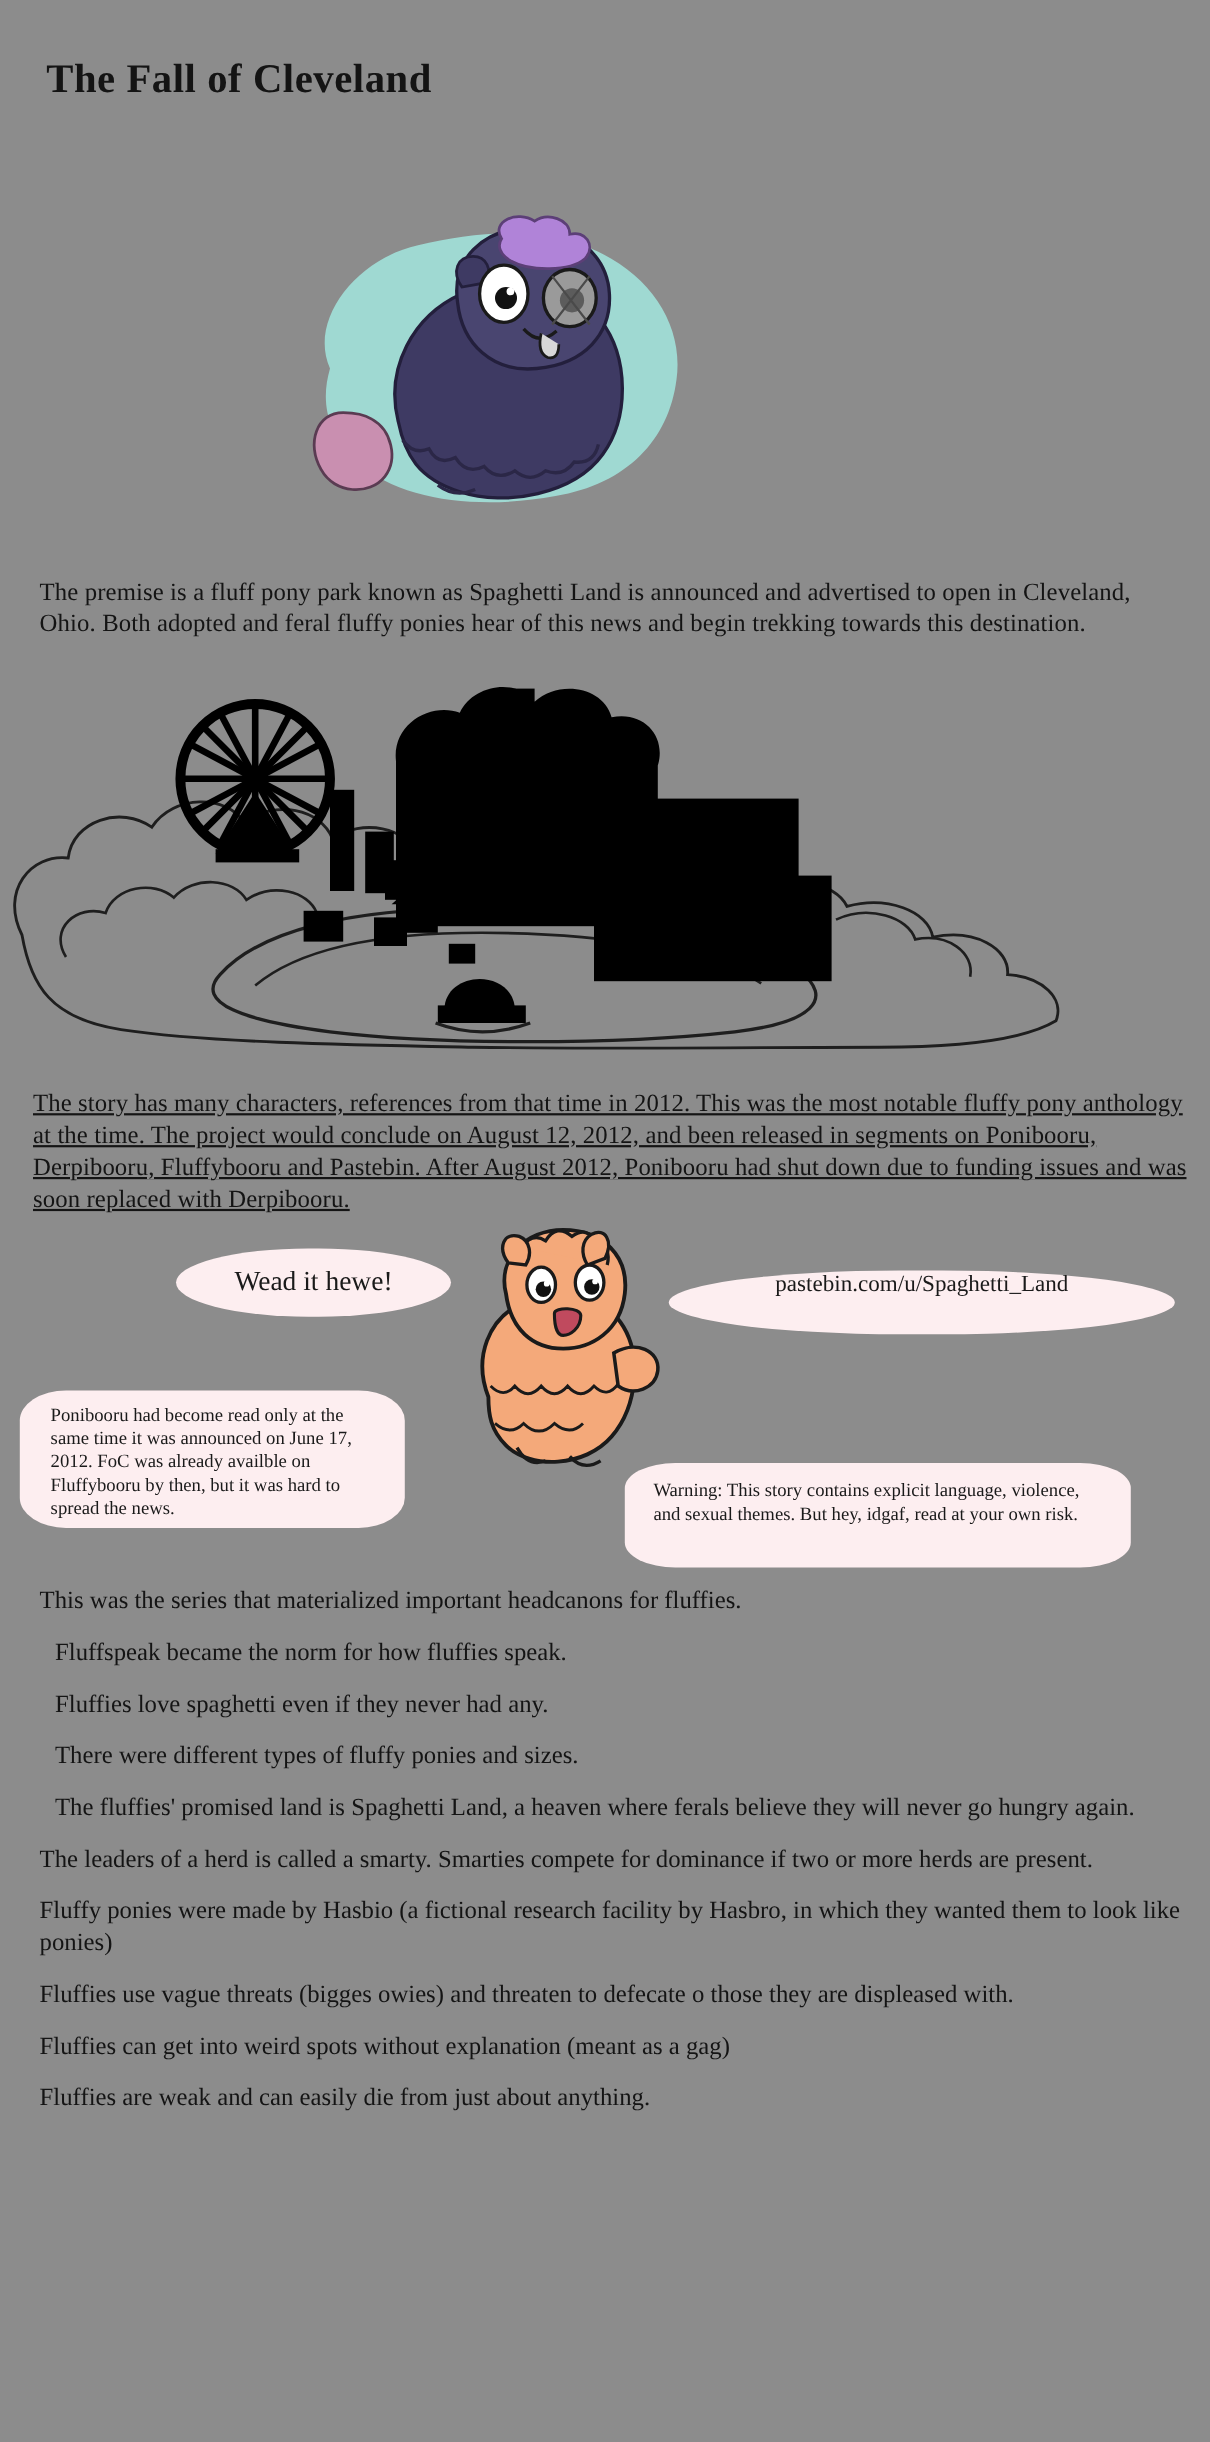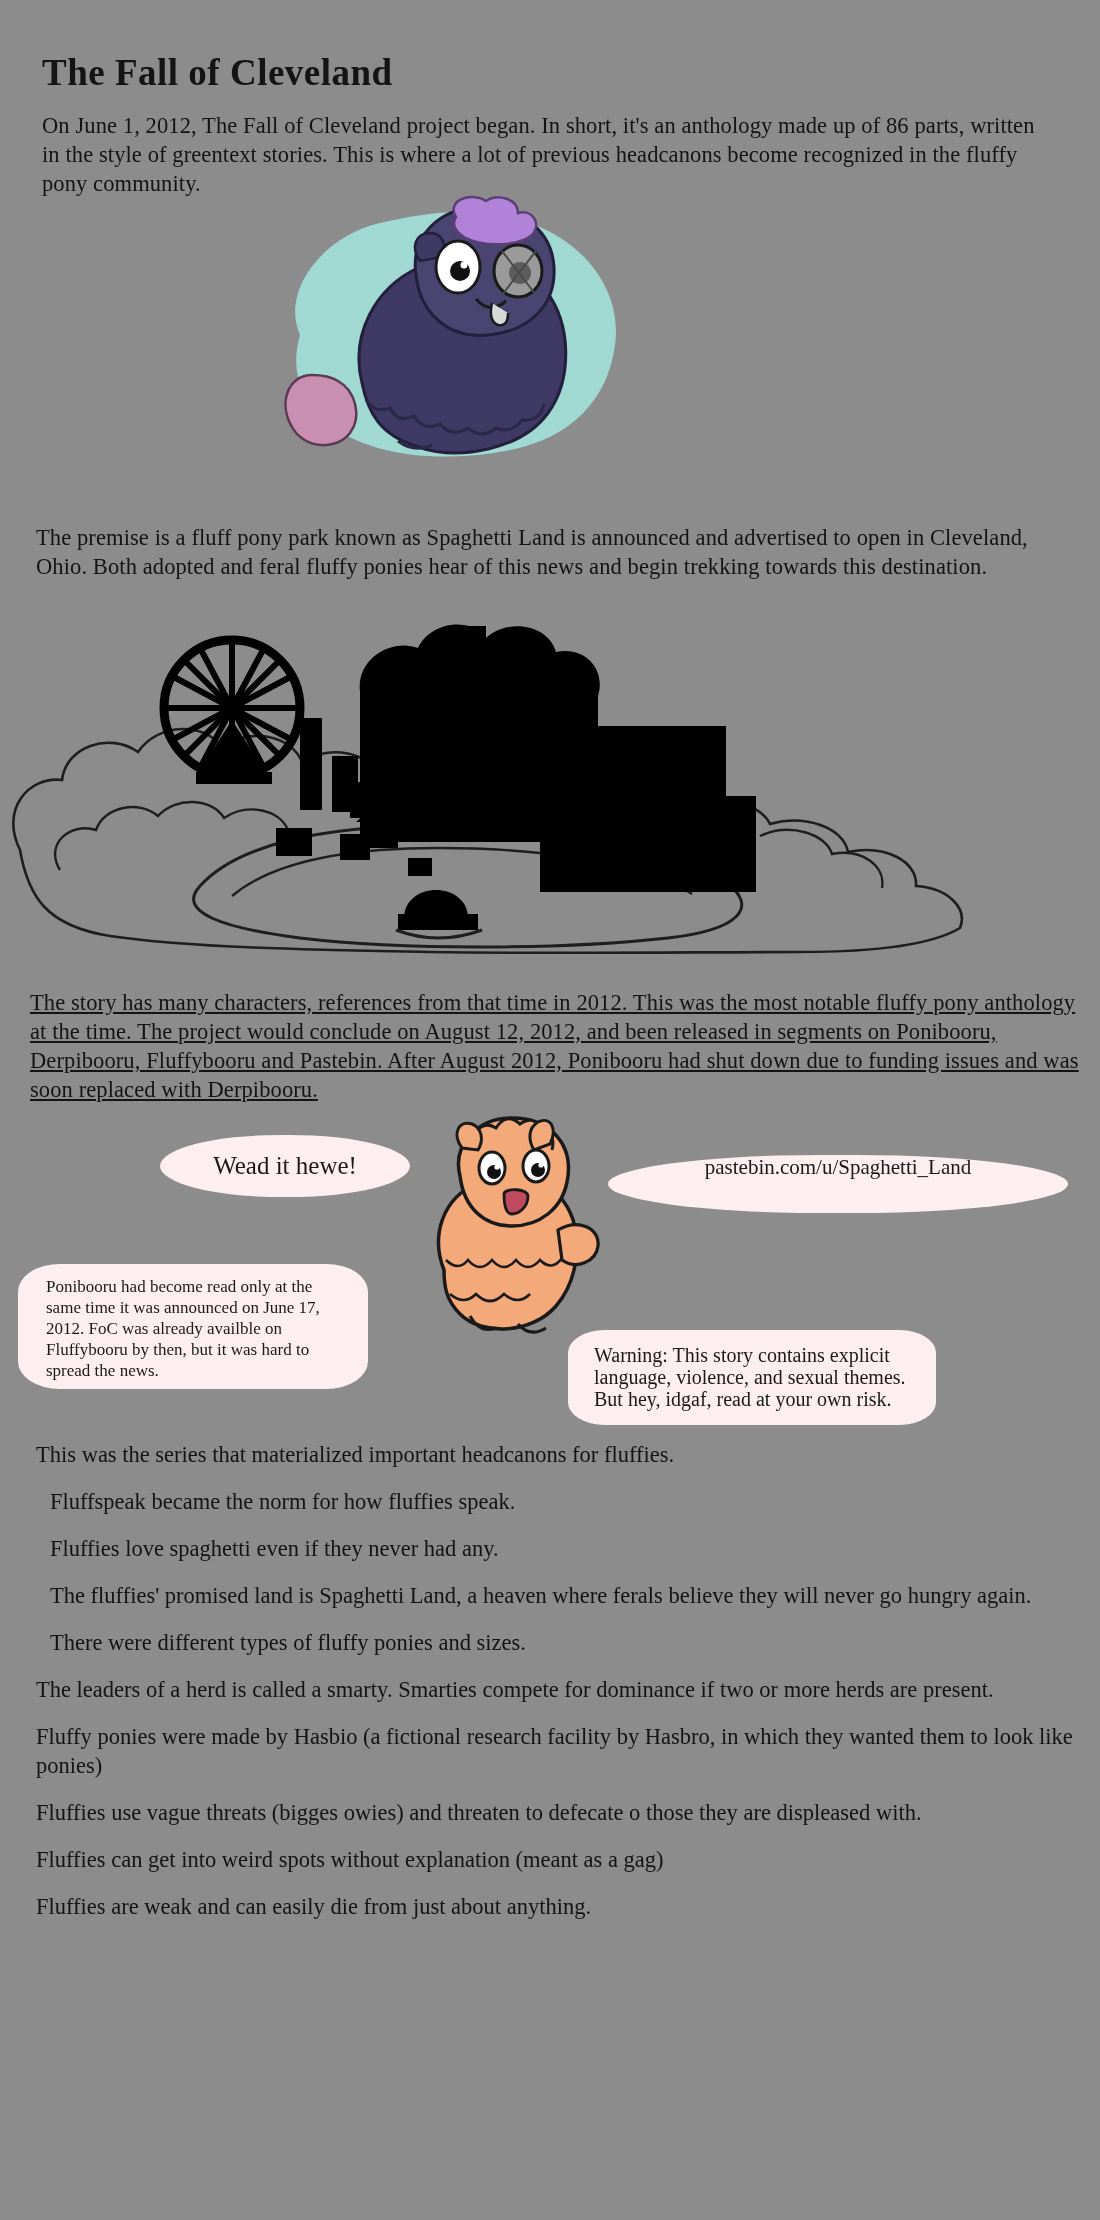--- a/index.html
+++ b/index.html
@@ -115,36 +115,35 @@
     height: 125px;
     border-radius: 12% / 22%;
     padding: 12px 22px 10px 28px;
     font-size: 17px;
     line-height: 21px;
     margin-top: 12px;
   }
   .blob-warn {
     left: 568px;
     top: 1330px;
-    width: 368px;
+    width: 460px;
     height: 95px;
     border-radius: 10% / 24%;
     padding: 14px 20px 10px 26px;
-    font-size: 20px;
+    font-size: 17px;
     line-height: 22px;
   }
 </style>
 </head>
 <body>
 
 <div class="page">
 
   <h1 class="title">The Fall of Cleveland</h1>
 
-  <p class="para p-intro">On June 1, 2012, The Fall of Cleveland project began. In short, it's an anthology made up of 86 parts, written in the style of greentext stories. This is where a lot of previous headcanons become recognized in the fluffy pony community.</p>
 
   <div class="art1">
     <svg viewBox="0 0 370 290" width="370" height="290" xmlns="http://www.w3.org/2000/svg">
 
       <path d="M30,140 C10,95 55,40 110,28 C160,16 215,10 265,30 C320,52 352,100 345,150 C338,205 300,245 235,256 C170,268 95,262 55,225 C25,197 22,168 30,140 Z" fill="#9fd9d2"></path>
 
       <path d="M42,180 C18,180 8,208 22,232 C34,254 66,256 80,238 C92,222 86,196 68,186 C60,181 50,180 42,180 Z" fill="#c98fb0" stroke="#5a3b52" stroke-width="2.5"></path>
 
       <path d="M92,188 C80,140 105,92 150,72 C192,54 248,60 276,96 C302,130 302,185 278,218 C252,254 190,266 148,252 C110,240 98,218 92,188 Z" fill="#3e3a63" stroke="#231f3c" stroke-width="3"></path>
 
@@ -275,22 +274,22 @@
 
       <path d="M70,206 q10,18 26,12" fill="none" stroke="#1a1a1a" stroke-width="3"></path>
       <path d="M118,214 q12,14 28,4" fill="none" stroke="#1a1a1a" stroke-width="3"></path>
     </svg>
   </div>
 
   <div class="bullets">
     <div class="bullet">This was the series that materialized important headcanons for fluffies.</div>
     <div class="bullet indent">Fluffspeak became the norm for how fluffies speak.</div>
     <div class="bullet indent">Fluffies love spaghetti even if they never had any.</div>
+    <div class="bullet indent">There were different types of fluffy ponies and sizes.</div>
     <div class="bullet indent">The fluffies' promised land is Spaghetti Land, a heaven where ferals believe they will never go hungry again.</div>
-    <div class="bullet indent">There were different types of fluffy ponies and sizes.</div>
     <div class="bullet">The leaders of a herd is called a smarty. Smarties compete for dominance if two or more herds are present.</div>
     <div class="bullet">Fluffy ponies were made by Hasbio (a fictional research facility by Hasbro, in which they wanted them to look like ponies)</div>
     <div class="bullet">Fluffies use vague threats (bigges owies) and threaten to defecate o those they are displeased with.</div>
     <div class="bullet">Fluffies can get into weird spots without explanation (meant as a gag)</div>
     <div class="bullet">Fluffies are weak and can easily die from just about anything.</div>
   </div>
 
 </div>
 
 </body></html>

